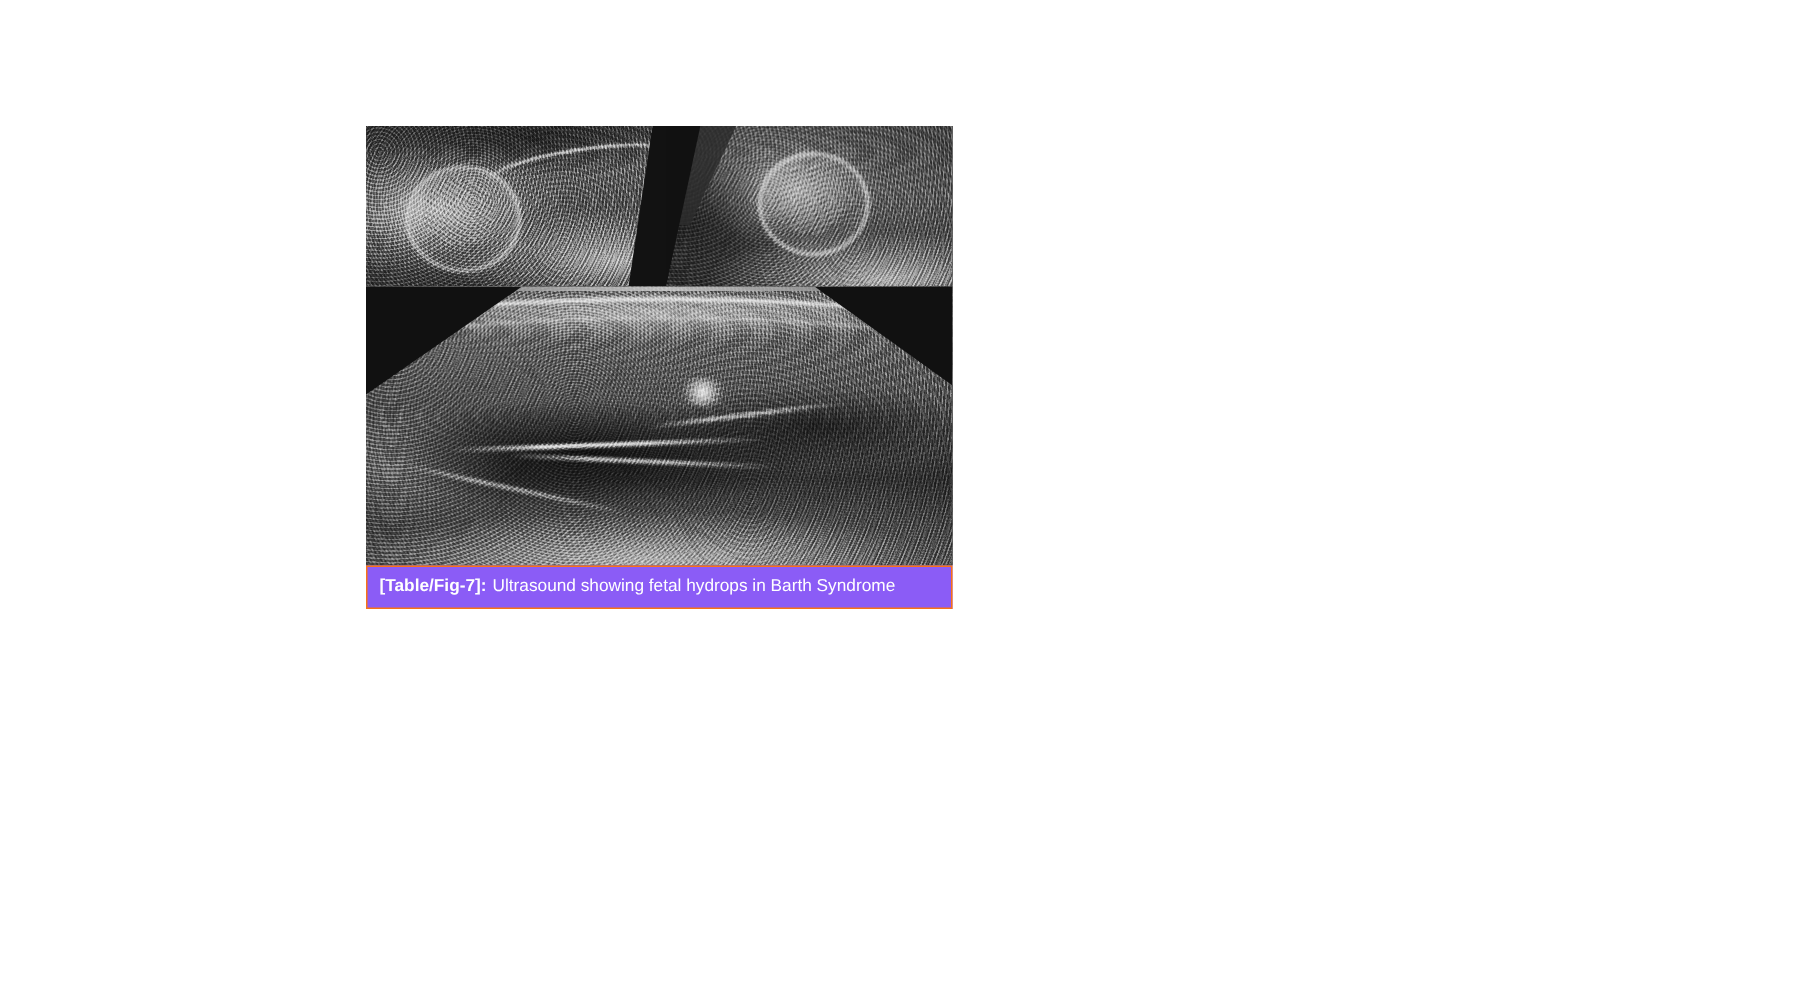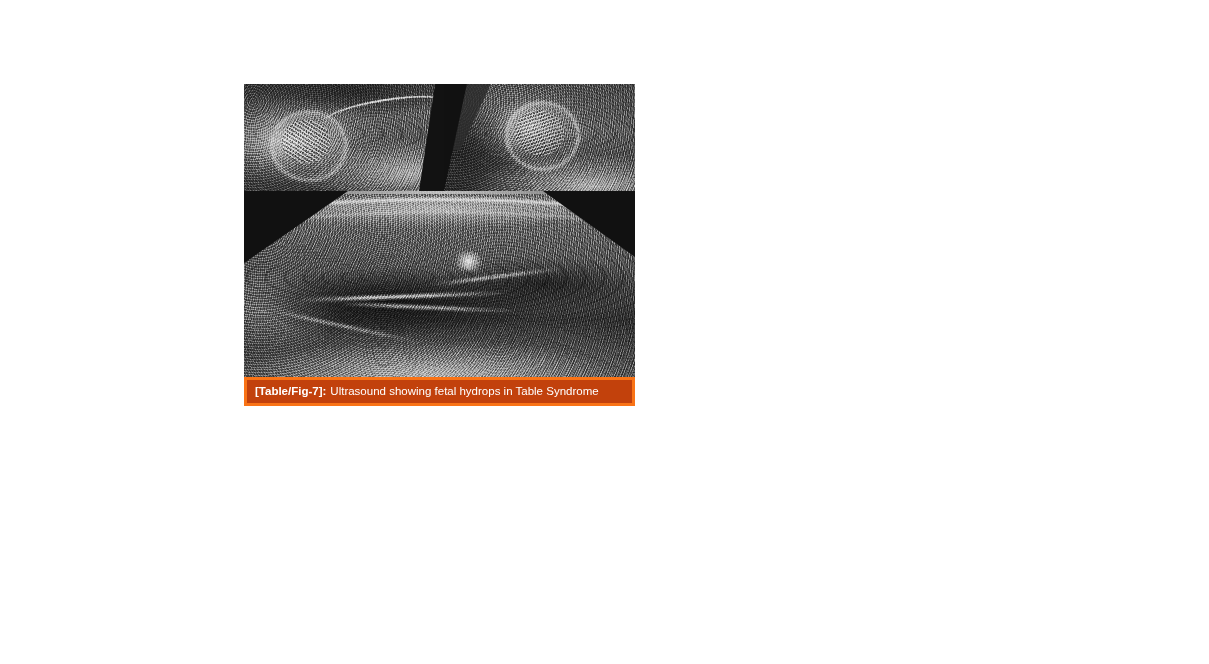--- a/index.html
+++ b/index.html
@@ -246,22 +246,22 @@
     background: radial-gradient(ellipse 86% 86% at 50% 50%, rgba(0,0,0,0) 58%, rgba(0,0,0,.28) 100%);
   }
 
   
   .caption-bar {
     position: absolute;
     left: 0;
     top: 293px;
     width: 391px;
     height: 29px;
-    background: #c2410c;
-    border: 3px solid #f97316;
+    background: #8b5cf6;
+    border: 1px solid #f97316;
     box-sizing: border-box;
     display: flex;
     align-items: center;
     padding-left: 8px;
     color: #ffffff;
     font-size: 11.5px;
     line-height: 1;
     white-space: nowrap;
   }
   .caption-label {
@@ -316,16 +316,16 @@
       <div class="bt-topstrip"></div>
       <div class="bt-tri-l"></div>
       <div class="bt-tri-r"></div>
     </div>
 
     <div class="mosaic-vignette"></div>
   </div>
 
   <div class="caption-bar">
     <span class="caption-label">[Table/Fig-7]:</span>
-    <span class="caption-text">Ultrasound showing fetal hydrops in Table Syndrome</span>
+    <span class="caption-text">Ultrasound showing fetal hydrops in Barth Syndrome</span>
   </div>
 
 </div>
 
 </body></html>

